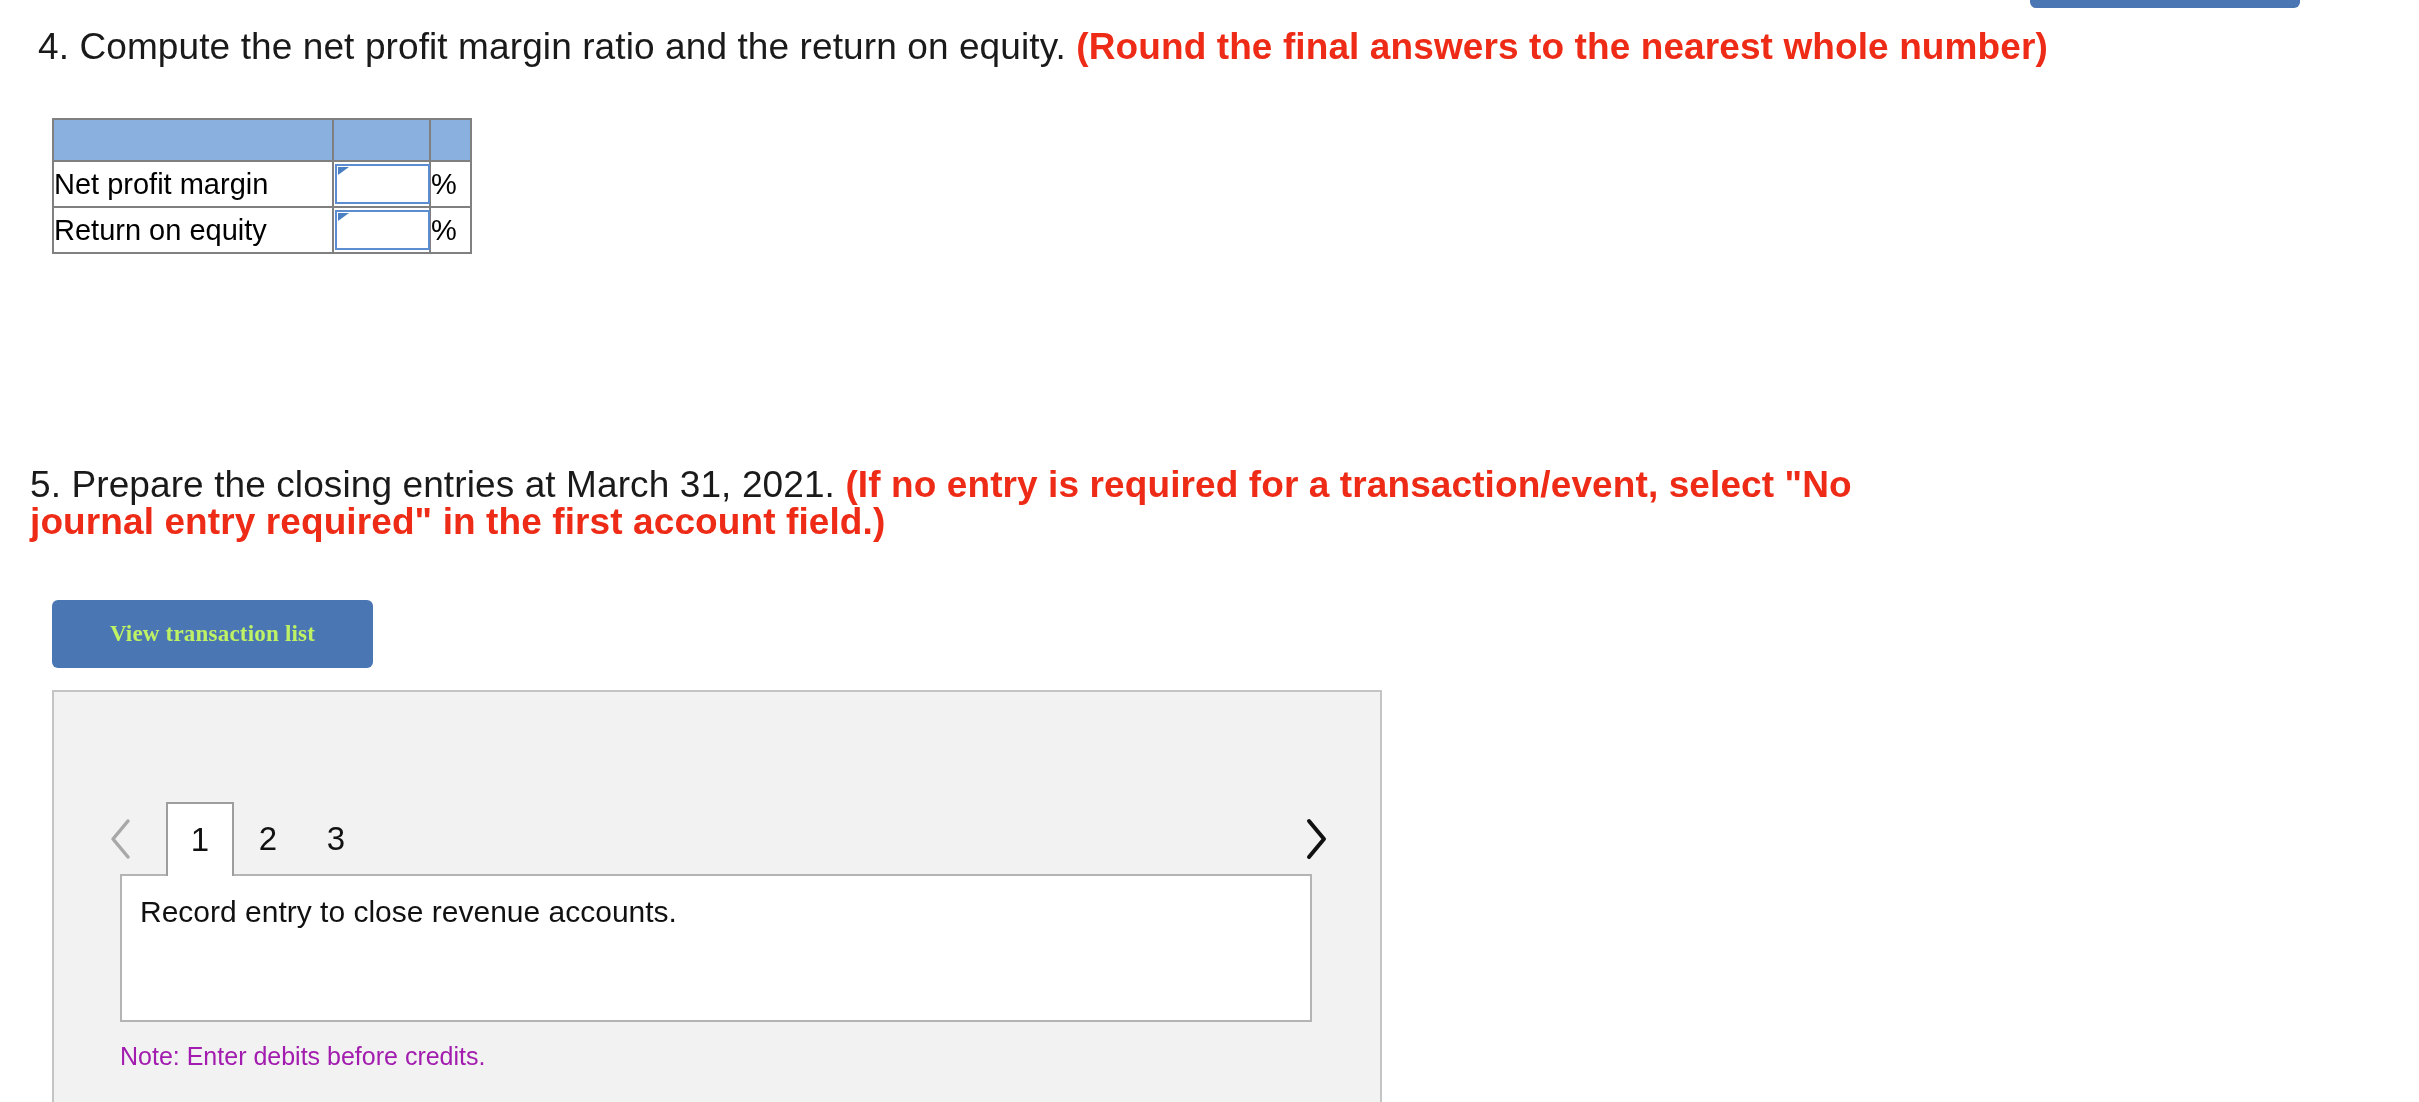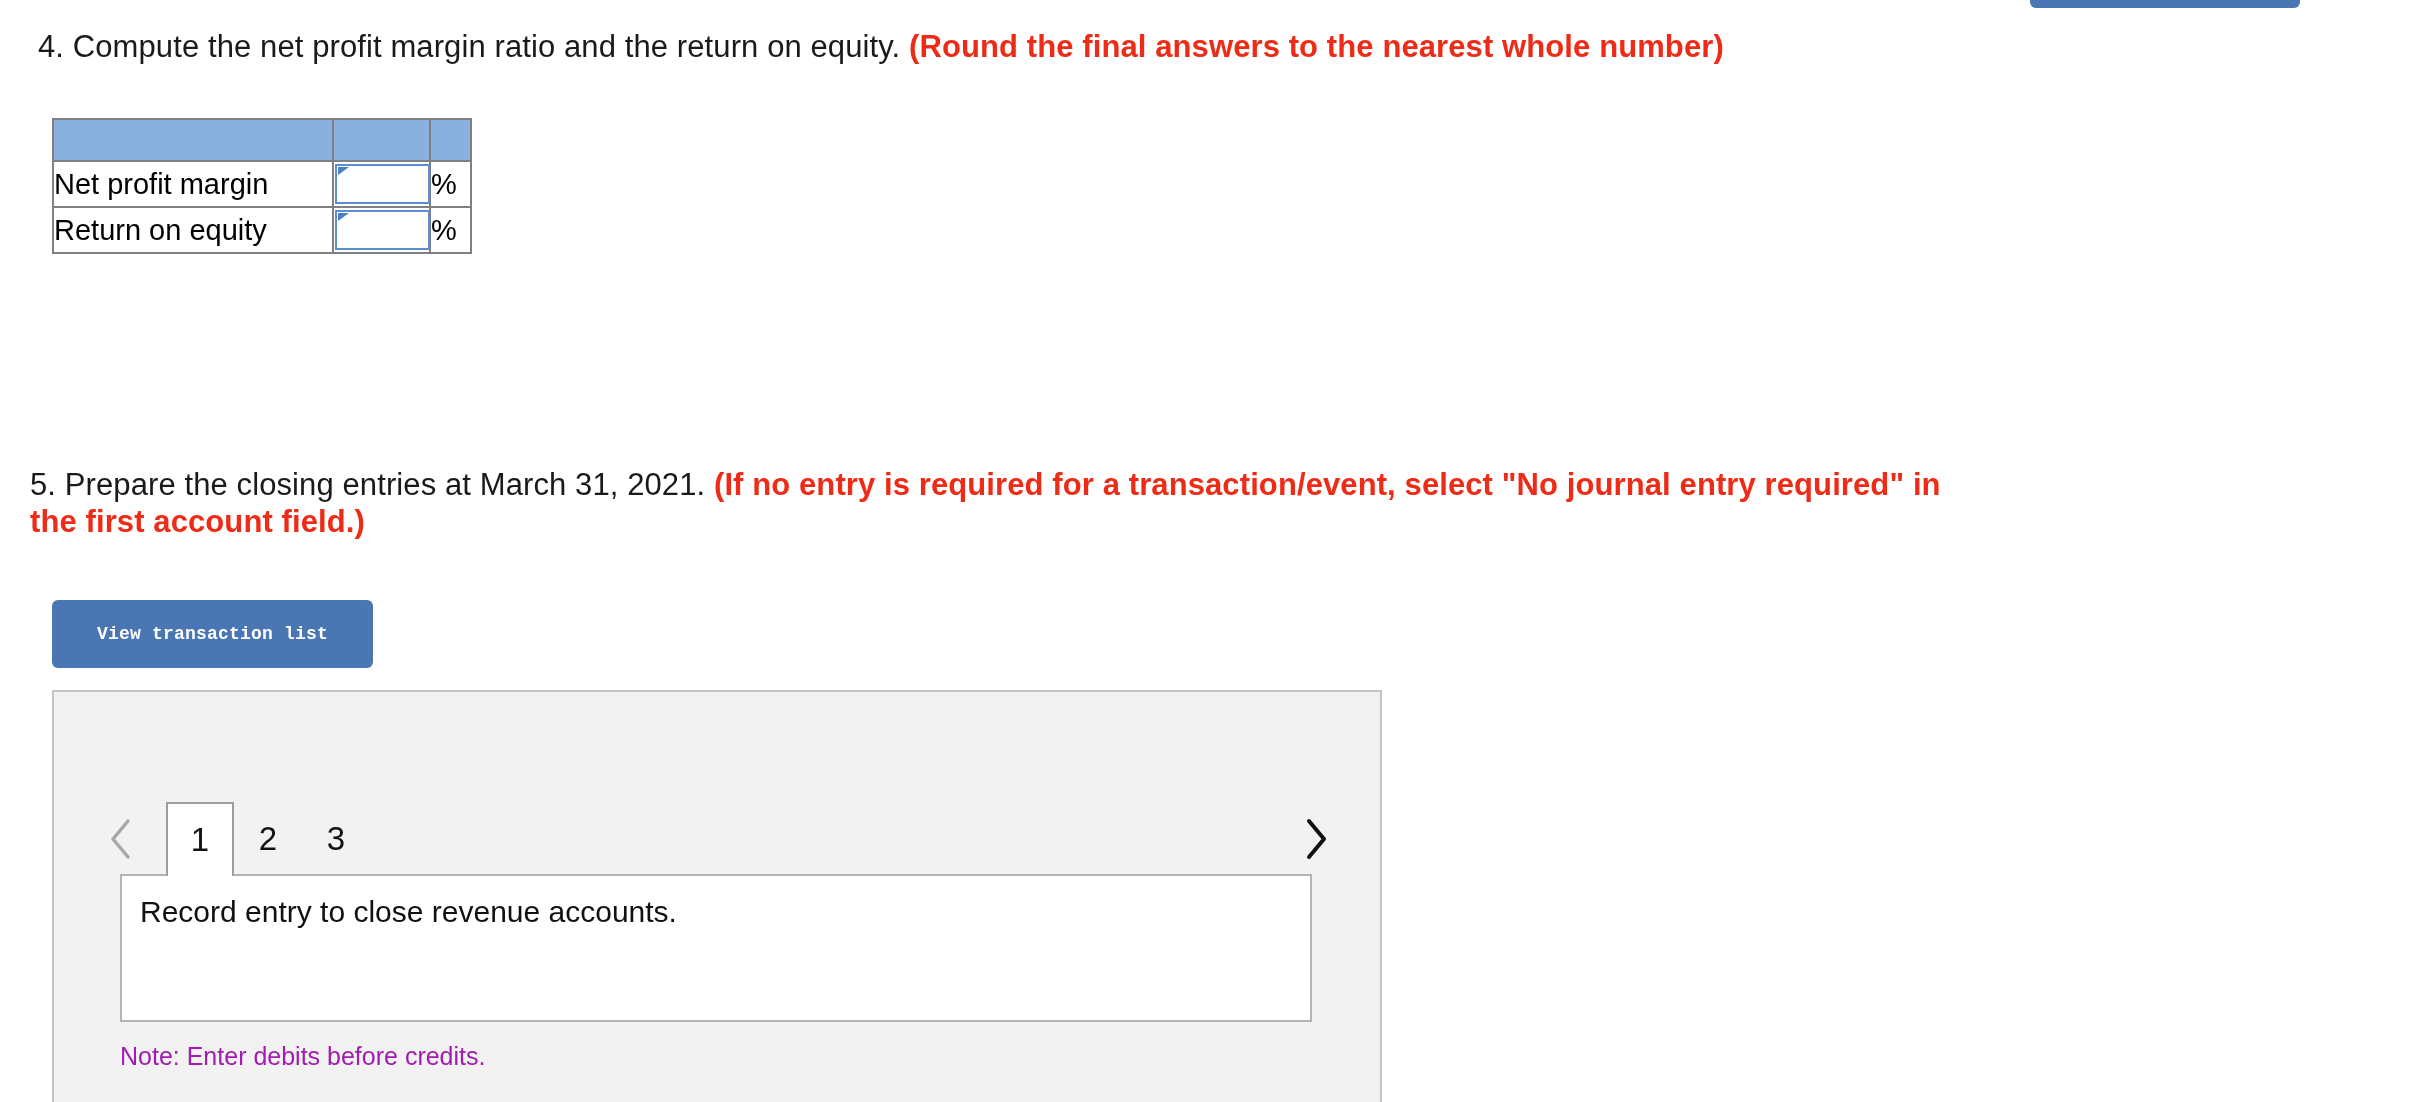--- a/index.html
+++ b/index.html
@@ -32,21 +32,21 @@
     font-weight: bold;
     line-height: 60px;
     text-align: center;
     overflow: hidden;
     white-space: nowrap;
   }
 
   
   .question {
     position: absolute;
-    font-size: 31px;
+    font-size: 37px;
     line-height: 37px;
     letter-spacing: 0.1px;
     color: #1a1a1a;
   }
   .q4 {
     left: 38px;
     top: 28px;
     width: 2000px;
     white-space: nowrap;
   }
@@ -138,23 +138,23 @@
   
   .view-tx-button {
     position: absolute;
     left: 52px;
     top: 600px;
     width: 321px;
     height: 68px;
     background: #4A76B4;
     border: none;
     border-radius: 6px;
-    color: #ffffff;
-    font-family: Liberation Mono, monospace;
-    font-size: 18px;
+    color: #bef264;
+    font-family: Liberation Serif, serif;
+    font-size: 23px;
     font-weight: bold;
     letter-spacing: 0.2px;
     cursor: pointer;
   }
 
   
   .worksheet-panel {
     position: absolute;
     left: 52px;
     top: 690px;

